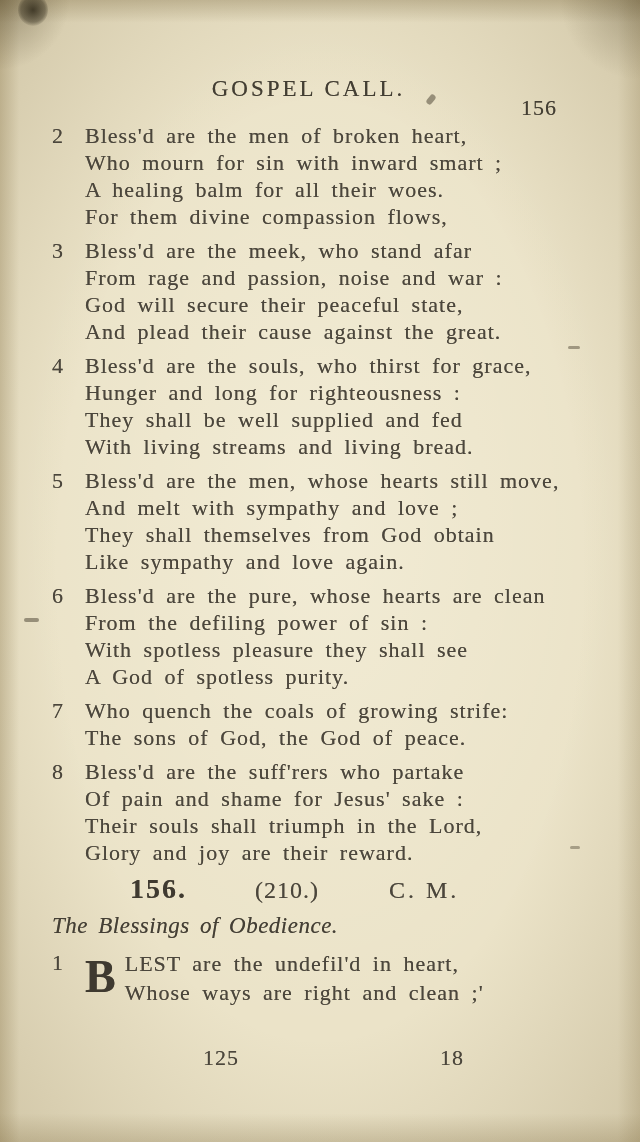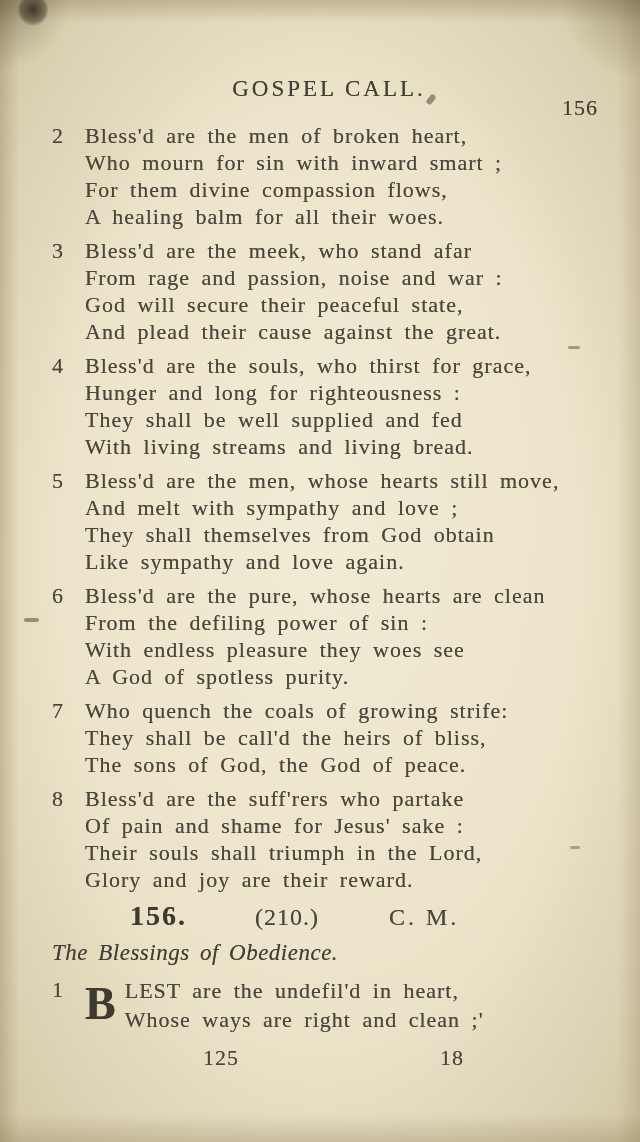--- a/index.html
+++ b/index.html
@@ -15,21 +15,21 @@
       radial-gradient(circle at 0px 0px, rgba(80,68,40,0.45) 0px, rgba(80,68,40,0) 70px),
       radial-gradient(circle at 640px 0px, rgba(80,68,40,0.35) 0px, rgba(80,68,40,0) 80px),
       radial-gradient(ellipse 430px 720px at 50% 46%, rgba(255,252,238,0.35) 0%, rgba(255,252,238,0) 70%),
       radial-gradient(ellipse at 50% 50%, rgba(0,0,0,0) 58%, rgba(125,105,60,0.22) 98%),
       linear-gradient(90deg, rgba(130,110,65,0.30) 0%, rgba(130,110,65,0) 3%, rgba(130,110,65,0) 96.5%, rgba(130,110,65,0.22) 100%),
       linear-gradient(180deg, rgba(120,102,60,0.32) 0%, rgba(120,102,60,0) 2%, rgba(120,102,60,0) 97.5%, rgba(120,102,60,0.25) 100%),
       #ebe3c8;
     text-shadow: 0 0 0.6px rgba(70,64,52,0.65);
   }
 
-  .content { position: relative; padding: 76px 34px 0 52px; }
+  .content { position: relative; padding: 76px 75px 0 52px; }
 
   
   .header { position: relative; height: 30px; margin-bottom: 16px; }
   .running-title {
     position: absolute; left: 0; right: 0;
     text-align: center;
     font-size: 23px; letter-spacing: 3px;
     color: #433e33;
   }
   .page-number {
@@ -120,22 +120,22 @@
       <div class="page-number">156</div>
     </div>
 
     <div class="verses">
 
       <div class="verse">
         <span class="verse-num">2</span>
         <div class="verse-lines">
           <div class="line">Bless'd are the men of broken heart,</div>
           <div class="line">Who mourn for sin with inward smart ;</div>
+          <div class="line">A healing balm for all their woes.</div>
           <div class="line">For them divine compassion flows,</div>
-          <div class="line">A healing balm for all their woes.</div>
         </div>
       </div>
 
       <div class="verse">
         <span class="verse-num">3</span>
         <div class="verse-lines">
           <div class="line">Bless'd are the meek, who stand afar</div>
           <div class="line">From rage and passion, noise and war :</div>
           <div class="line">God will secure their peaceful state,</div>
           <div class="line">And plead their cause against the great.</div>
@@ -160,30 +160,29 @@
           <div class="line">They shall themselves from God obtain</div>
           <div class="line">Like sympathy and love again.</div>
         </div>
       </div>
 
       <div class="verse">
         <span class="verse-num">6</span>
         <div class="verse-lines">
           <div class="line">Bless'd are the pure, whose hearts are clean</div>
           <div class="line">From the defiling power of sin :</div>
-          <div class="line">With endless pleasure they woes see</div>
+          <div class="line">With spotless pleasure they shall see</div>
           <div class="line">A God of spotless purity.</div>
         </div>
       </div>
 
       <div class="verse">
         <span class="verse-num">7</span>
         <div class="verse-lines">
           <div class="line">Who quench the coals of growing strife:</div>
-          <div class="line">They shall be call'd the heirs of bliss,</div>
           <div class="line">The sons of God, the God of peace.</div>
         </div>
       </div>
 
       <div class="verse">
         <span class="verse-num">8</span>
         <div class="verse-lines">
           <div class="line">Bless'd are the suff'rers who partake</div>
           <div class="line">Of pain and shame for Jesus' sake :</div>
           <div class="line">Their souls shall triumph in the Lord,</div>

